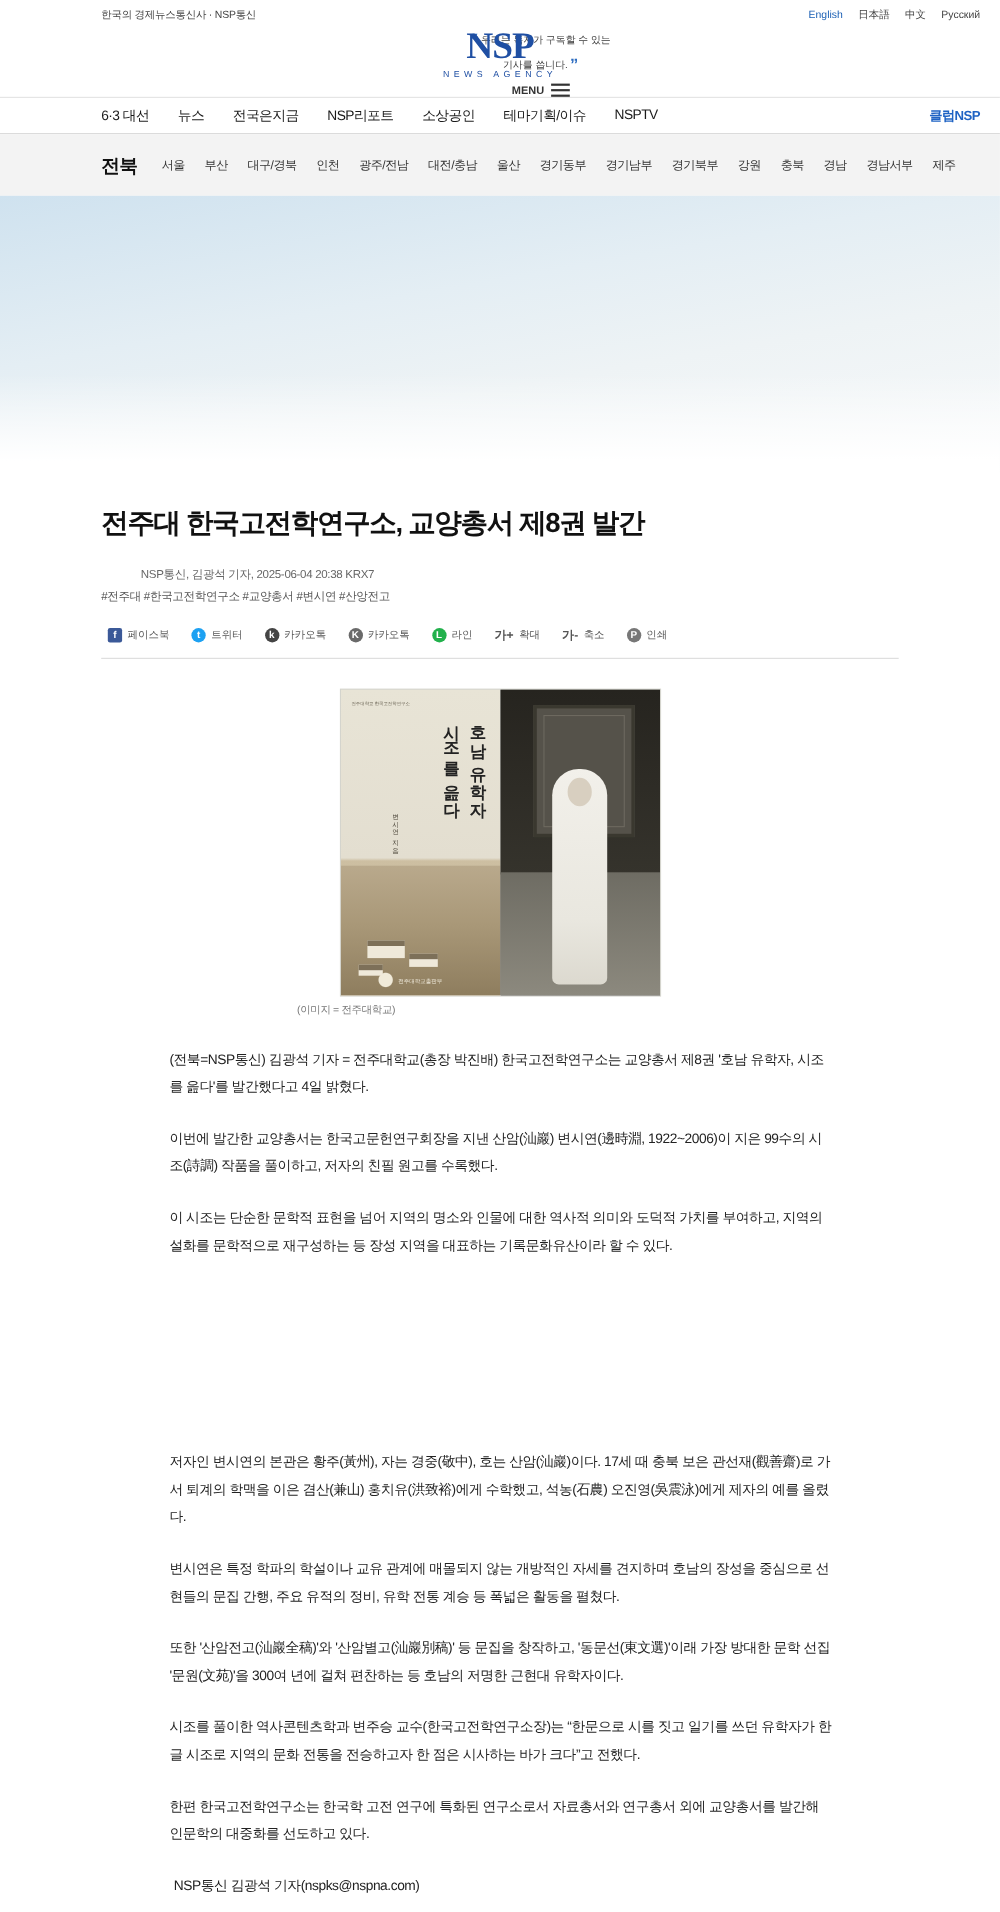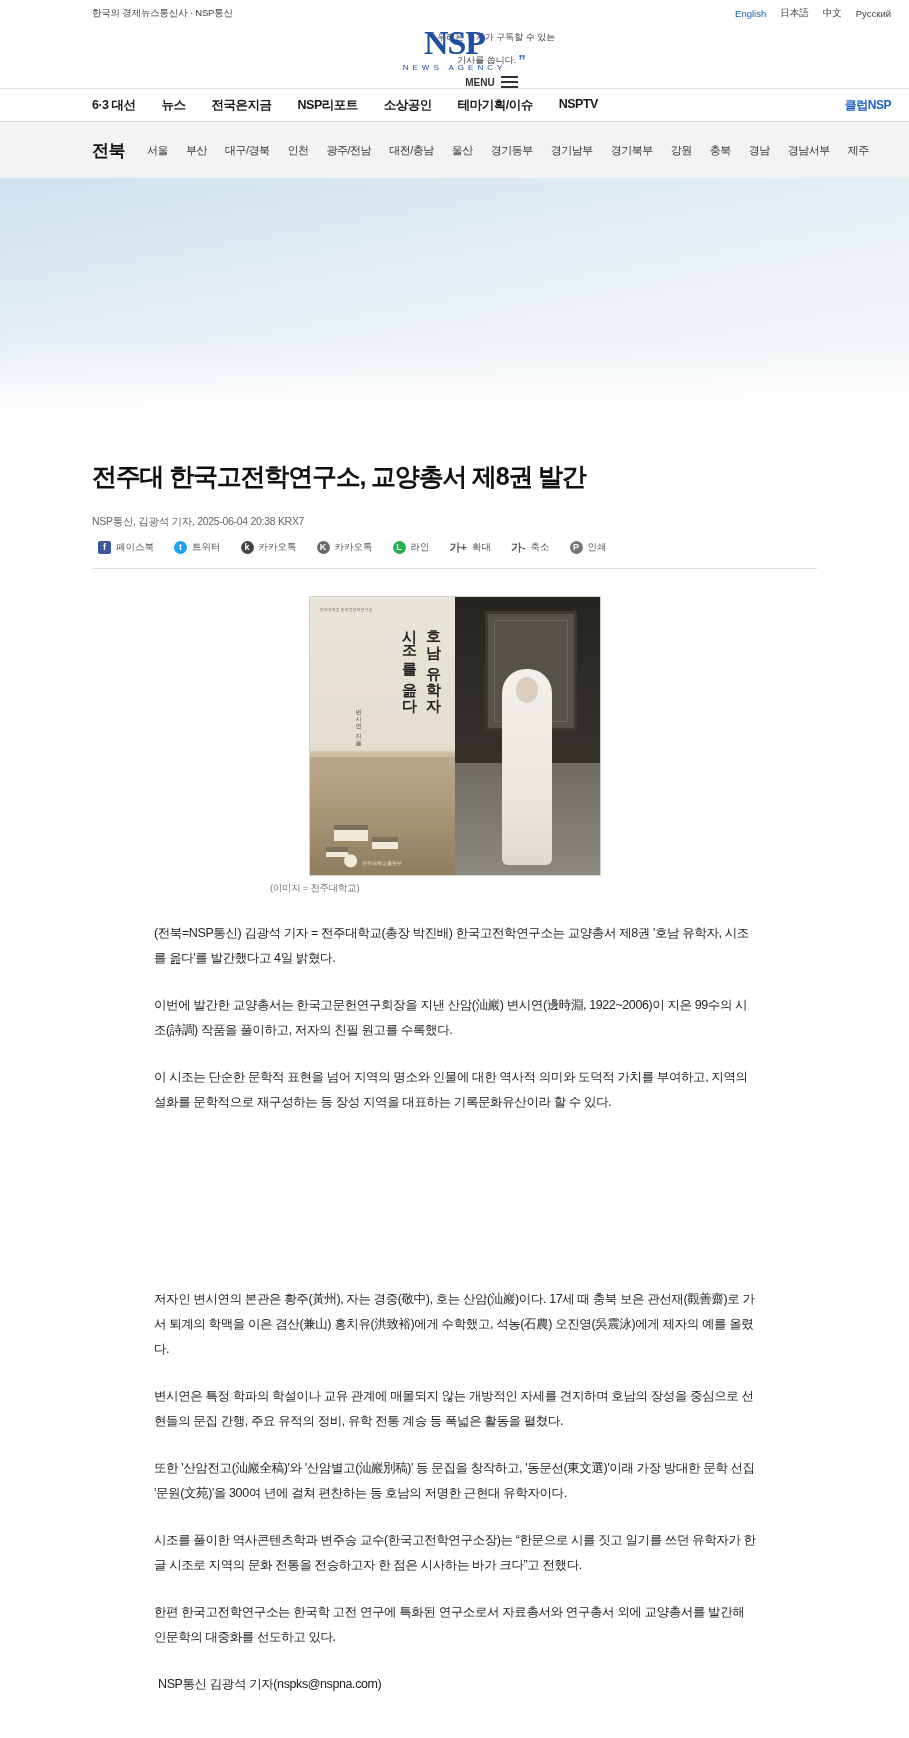--- a/index.html
+++ b/index.html
@@ -93,21 +93,21 @@
   .mainnav {
     height: 34px;
     border-top: 1px solid #e3e3e3;
     border-bottom: 1px solid #d8d8d8;
     display: flex;
     align-items: center;
     padding: 0 18px 0 92px;
     justify-content: space-between;
   }
   .mainnav ul { display: flex; gap: 26px; list-style: none; margin: 0; padding: 0; }
-  .mainnav li { font-size: 12.5px; font-weight: bold; color: #1a1a1a; letter-spacing: -0.5px; }
+  .mainnav li { font-size: 12.5px; font-weight: normal; color: #1a1a1a; letter-spacing: -0.5px; }
   .club { font-size: 12px; font-weight: bold; color: #1f63c4; letter-spacing: -0.5px; }
 
   
   .regionbar {
     height: 56px;
     background: #f3f3f3;
     display: flex;
     align-items: center;
     padding: 0 18px 0 92px;
     gap: 22px;
@@ -134,21 +134,21 @@
   }
   .art-head { padding-top: 30px; }
   h1.art-title {
     font-size: 25px;
     font-weight: bold;
     letter-spacing: -1.2px;
     color: #111;
     margin: 0 0 22px 0;
     line-height: 1.3;
   }
-  .byline { font-size: 10.5px; color: #666; letter-spacing: -0.3px; margin-bottom: 6px; }
+  .byline { font-size: 10.5px; color: #666; letter-spacing: -0.3px; margin-bottom: 6px; margin-left: 36px; }
   .tags { font-size: 10.5px; color: #555; letter-spacing: -0.3px; margin-bottom: 16px; }
 
   .sns-row {
     display: flex;
     align-items: center;
     gap: 20px;
     padding: 6px 0 14px 6px;
   }
   .sns-item { display: flex; align-items: center; gap: 5px; font-size: 9.5px; color: #555; }
   .sns-ic {
@@ -324,20 +324,21 @@
       <span>제주</span>
     </div>
   </div>
 
   <div class="hero"></div>
 
   <div class="article">
     <div class="art-head">
       <h1 class="art-title">전주대 한국고전학연구소, 교양총서 제8권 발간</h1>
       <div class="byline">NSP통신, 김광석 기자, 2025-06-04 20:38 KRX7</div>
+      <div class="tags">#전주대 #한국고전학연구소 #교양총서 #변시연 #산앙전고</div>
 
       <div class="sns-row">
         <div class="sns-item">
           <span class="sns-ic ic-fb">f</span>
           <span>페이스북</span>
         </div>
         <div class="sns-item">
           <span class="sns-ic ic-tw">t</span>
           <span>트위터</span>
         </div>

